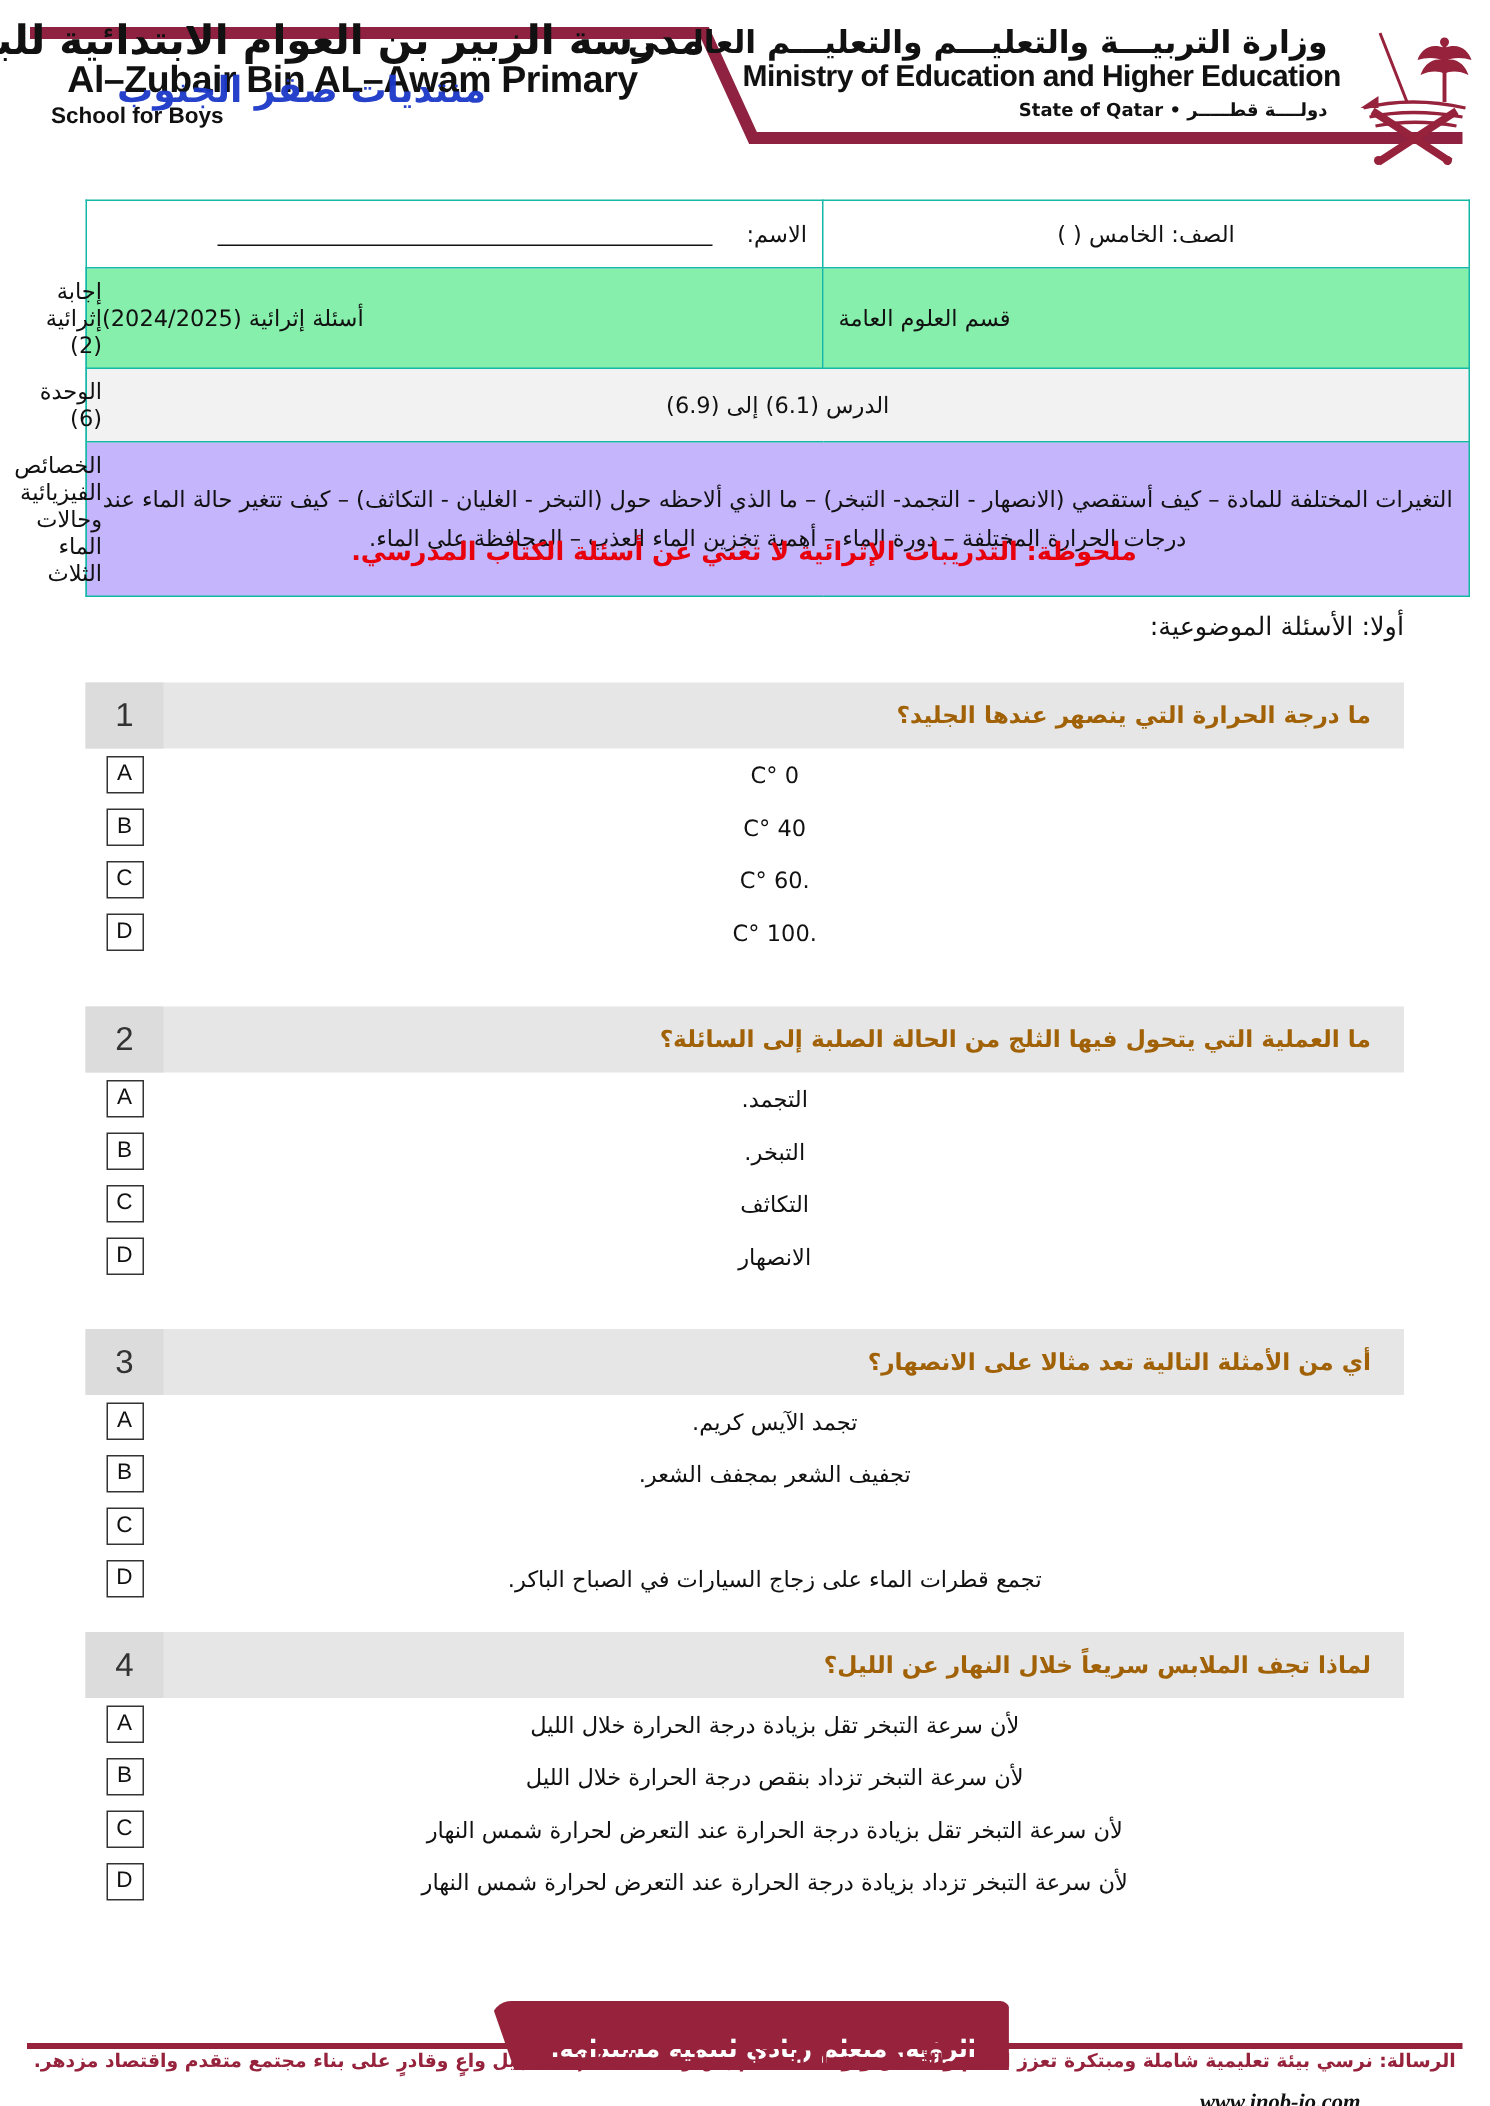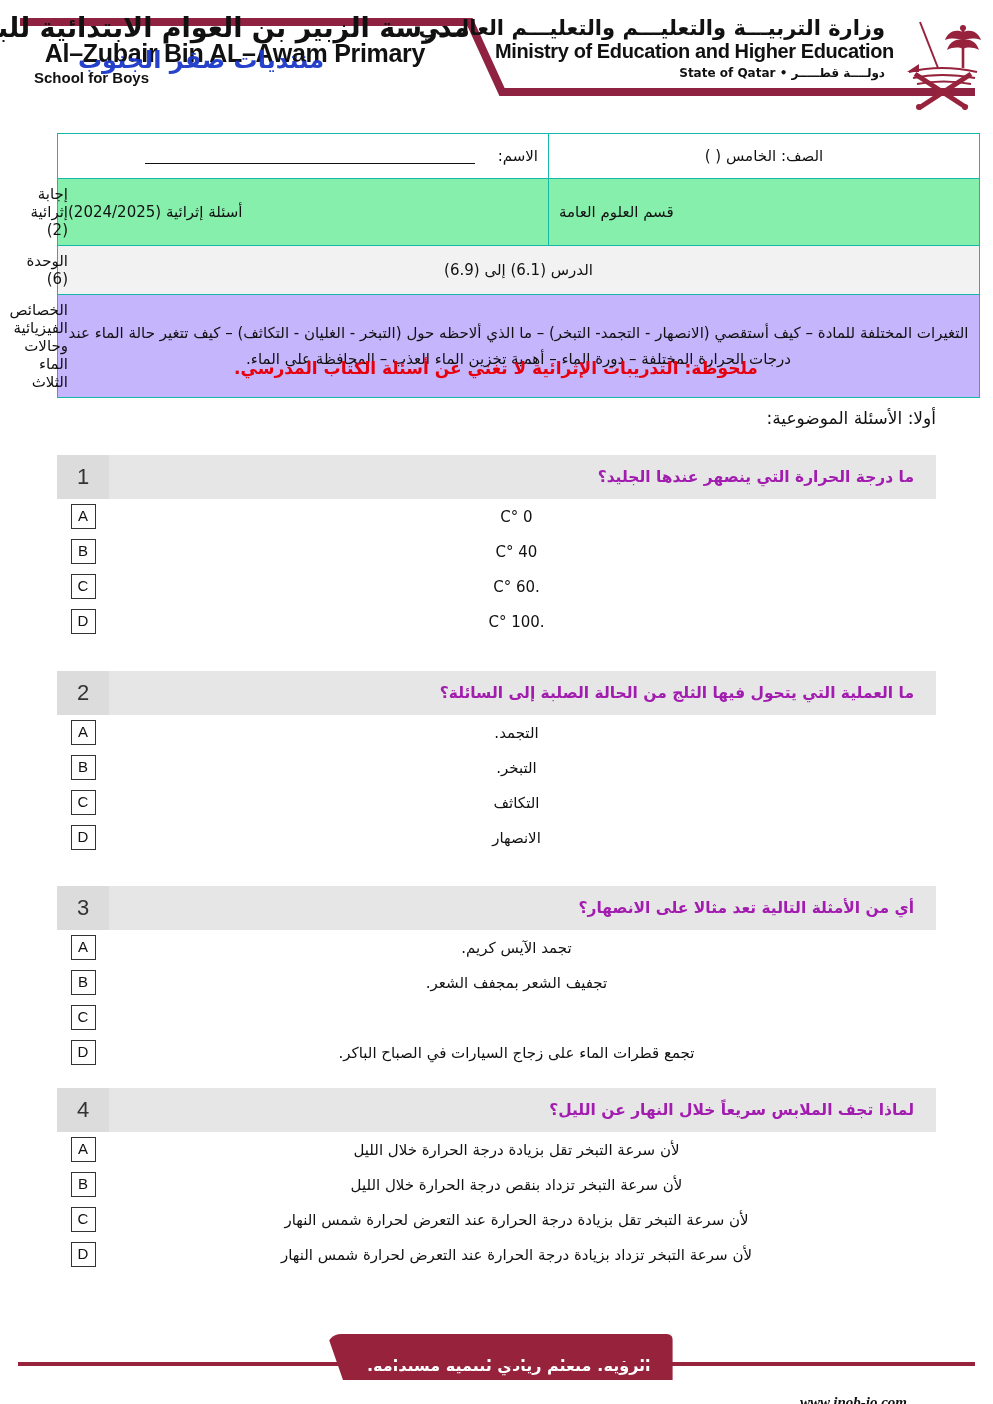--- a/index.html
+++ b/index.html
@@ -127,21 +127,21 @@
   }
   .q-num{
     width:52px; height:44px; flex:0 0 52px;
     background:#dcdcdc;
     display:flex; align-items:center; justify-content:center;
     font-size:22px; color:#333; font-family:"Liberation Sans",sans-serif;
   }
   .q-text{
     flex:1 1 auto; text-align:right; direction:rtl;
     padding:0 22px 0 12px;
-    font-size:15.5px; font-weight:bold; color:#a21caf;
+    font-size:15.5px; font-weight:bold; color:#a16207;
   }
   .opt-row{
     display:flex; flex-direction:row-reverse; align-items:center;
     margin:0 57px 0 57px;
     min-height:35px;
   }
   .opt-key{
     width:52px; flex:0 0 52px;
     display:flex; align-items:center; justify-content:center;
   }
@@ -387,16 +387,17 @@
         </div>
       <div class="opt-text">لأن سرعة التبخر تزداد بزيادة درجة الحرارة عند التعرض لحرارة شمس النهار</div>
     </div>
   </div>
 
   <div class="footer">
     <div class="vision-wrap">
       <div class="vision-badge">الرؤية: متعلم ريادي لتنمية مستدامة.</div>
       <div class="vision-rule"></div>
     </div>
+    <div class="mission">الرسالة: نرسي بيئة تعليمية شاملة ومبتكرة تعزز القيم والأخلاق وتؤهل المتعلم بمهارات عالية؛ لإعداد جيل واعٍ وقادرٍ على بناء مجتمع متقدم واقتصاد مزدهر.</div>
     <div class="site-url">www.inob-io.com</div>
   </div>
 
 </div>
 
 </body></html>

